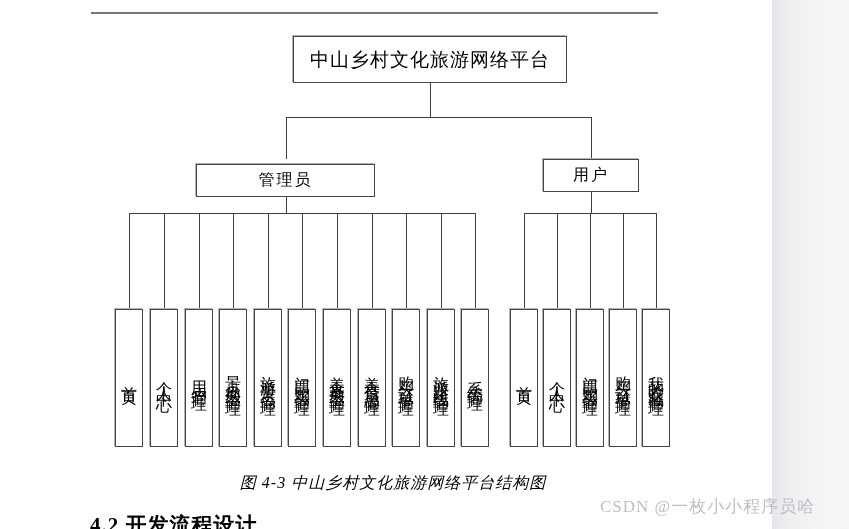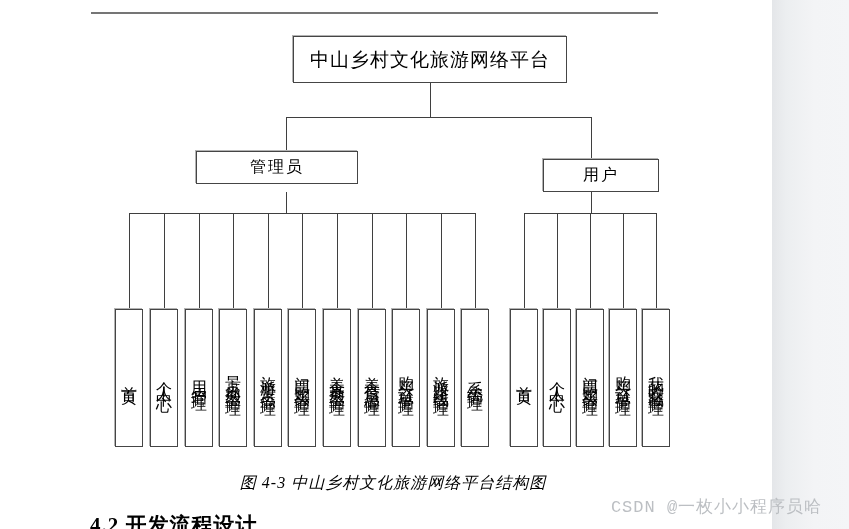--- a/index.html
+++ b/index.html
@@ -20,43 +20,43 @@
     background:#757575;
   }
   .box{
     position:absolute;box-sizing:border-box;background:#fff;
     border:1px solid #454545;
     box-shadow:-1px -1px 0 #b3b3b3;
     display:flex;align-items:center;justify-content:center;
     text-align:center;
   }
   .root-box{left:293px;top:36px;width:274px;height:47px;font-size:19px;letter-spacing:1px;}
-  .admin-box{left:196px;top:151px;width:162px;height:33px;font-size:16px;letter-spacing:2px;}
-  .user-box{left:543px;top:159px;width:116px;height:33px;font-size:16px;letter-spacing:2px;}
+  .admin-box{left:196px;top:164px;width:179px;height:33px;font-size:16px;letter-spacing:2px;}
+  .user-box{left:543px;top:159px;width:96px;height:33px;font-size:16px;letter-spacing:2px;}
   .leaf{
     position:absolute;top:309px;width:28px;height:138px;
   }
   .vtext{
     writing-mode:vertical-rl;text-orientation:upright;
     font-size:16px;letter-spacing:5px;line-height:26px;
   }
   .connectors{position:absolute;left:0;top:0;width:849px;height:529px;}
   .caption{
     position:absolute;left:0;top:473px;width:786px;
     text-align:center;font-size:16px;letter-spacing:1px;font-style:italic;
   }
   .next-heading{
     position:absolute;left:90px;top:511px;
     font-family:"Liberation Serif","DejaVu Serif",serif;
     font-weight:bold;font-size:21px;letter-spacing:1px;white-space:nowrap;
   }
   .watermark{
     position:absolute;top:495px;left:600px;width:233px;
-    text-align:center;font-size:17px;color:#bcbfc3;
-    font-family:Liberation Mono, monospace;
+    text-align:left;font-size:17px;color:#bcbfc3;
+    font-family:Liberation Serif, serif;
     letter-spacing:1px;white-space:nowrap;
   }
 </style>
 </head>
 <body>
 
 <div class="edge-band"></div>
 <div class="top-rule"></div>
 
 <svg class="connectors" viewBox="0 0 849 529" shape-rendering="crispEdges">

